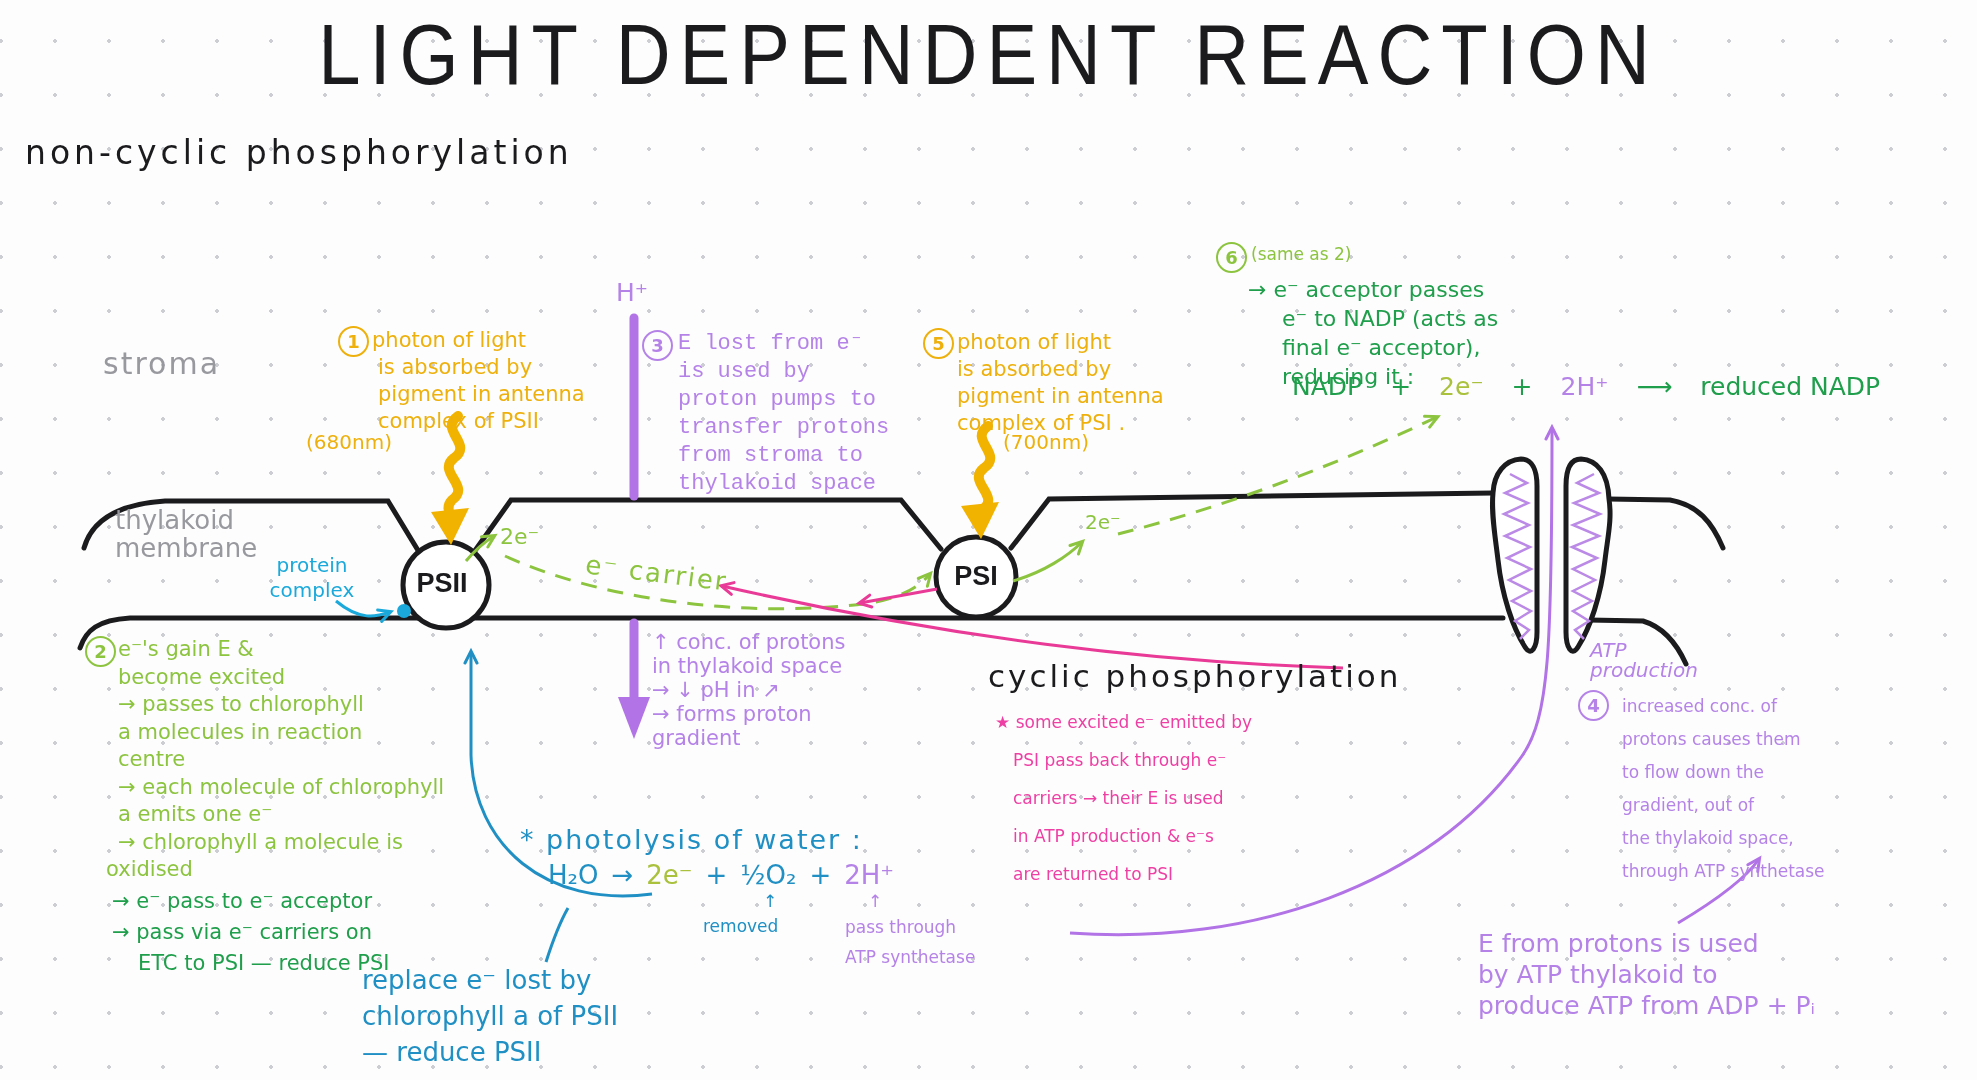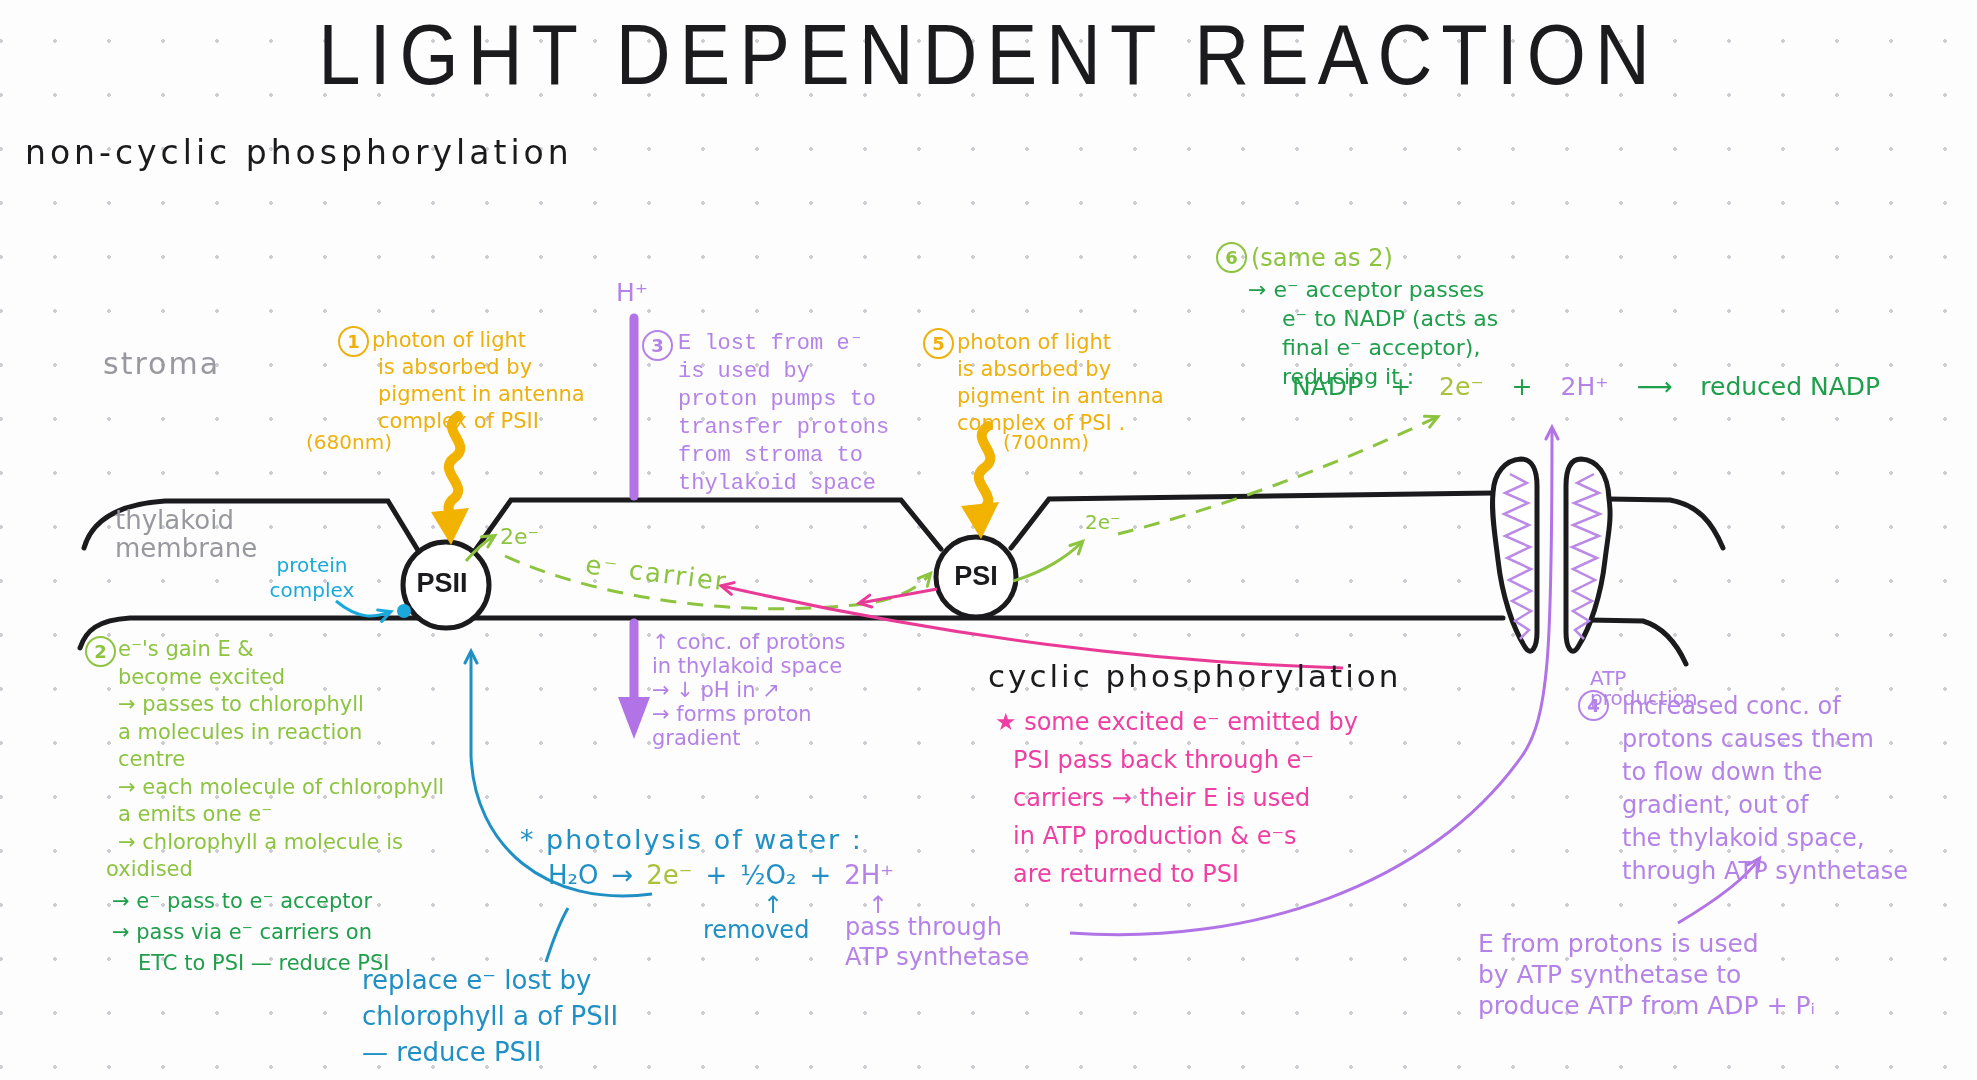--- a/index.html
+++ b/index.html
@@ -15,21 +15,21 @@
          color:var(--ink);transform:scaleY(1.12);transform-origin:top;font-weight:400;}
   .subtitle{font-size:33px;letter-spacing:4px;color:var(--ink);}
   .hand{line-height:1.22;}
   .circled{display:inline-block;width:27px;height:27px;border-radius:50%;
            border:2.5px solid currentColor;text-align:center;line-height:27px;
            font-size:18px;font-weight:bold;}
   .yellow{color:var(--yellow);} .glight{color:var(--glight);} .gdark{color:var(--gdark);}
   .olive{color:var(--olive);} .purple{color:var(--purple);} .pink{color:var(--pink);}
   .blue{color:var(--blue);} .cyan{color:var(--cyan);} .gray{color:var(--gray);}
   .ink{color:var(--ink);}
-  .sz21{font-size:21px;} .sz22{font-size:22px;} .sz23{font-size:24px;} .sz24{font-size:20px;}
+  .sz21{font-size:21px;} .sz22{font-size:22px;} .sz23{font-size:17px;} .sz24{font-size:20px;}
   .sz25{font-size:25px;} .sz26{font-size:26px;} .sz27{font-size:27px;}
   .lh27 div{line-height:27px;} .lh28 div{line-height:28px;} .lh29 div{line-height:29px;}
   .lh33 div{line-height:33px;} .lh36 div{line-height:36px;} .lh38 div{line-height:38px;}
   .lh31 div{line-height:31px;}
   .ind{padding-left:34px;} .ind2{padding-left:18px;}
   .eq{display:flex;align-items:flex-start;}
   svg{position:absolute;left:0;top:0;}
   .psname{font-weight:bold;font-family:"Liberation Sans",sans-serif;}
 </style>
 </head>
@@ -189,21 +189,21 @@
 
   <div class="abs ink" style="left:988px;top:658px;font-size:31px;letter-spacing:3px;">cyclic  phosphorylation</div>
   <div class="abs pink hand sz23 lh38" style="left:995px;top:703px;">
     <div>★ some excited e⁻ emitted by</div>
     <div class="ind2">PSI pass back through e⁻</div>
     <div class="ind2">carriers → their E is used</div>
     <div class="ind2">in ATP production &amp; e⁻s</div>
     <div class="ind2">are returned to PSI</div>
   </div>
 
-  <div class="abs purple hand" style="left:1590px;top:668px;font-size:20px;line-height:20px;">
+  <div class="abs purple hand" style="left:1590px;top:640px;font-size:20px;line-height:20px;font-style:italic;">
     <div>ATP</div>
     <div>production</div>
   </div>
   <div class="abs purple" style="left:1578px;top:690px;"><span class="circled">4</span></div>
   <div class="abs purple hand sz23 lh33" style="left:1622px;top:690px;">
     <div>increased conc. of</div>
     <div>protons causes them</div>
     <div>to flow down the</div>
     <div>gradient, out of</div>
     <div>the thylakoid space,</div>
@@ -247,17 +247,17 @@
   </div>
 
   <div class="abs blue hand sz26 lh36" style="left:362px;top:962px;">
     <div>replace e⁻ lost by</div>
     <div>chlorophyll a of PSII</div>
     <div>— reduce PSII</div>
   </div>
 
   <div class="abs purple hand sz25 lh31" style="left:1478px;top:928px;">
     <div>E from protons is used</div>
-    <div>by ATP synthetase to</div>
+    <div>by ATP thylakoid to</div>
     <div>produce ATP from ADP + Pᵢ</div>
   </div>
 
 </div>
 
 </body></html>

